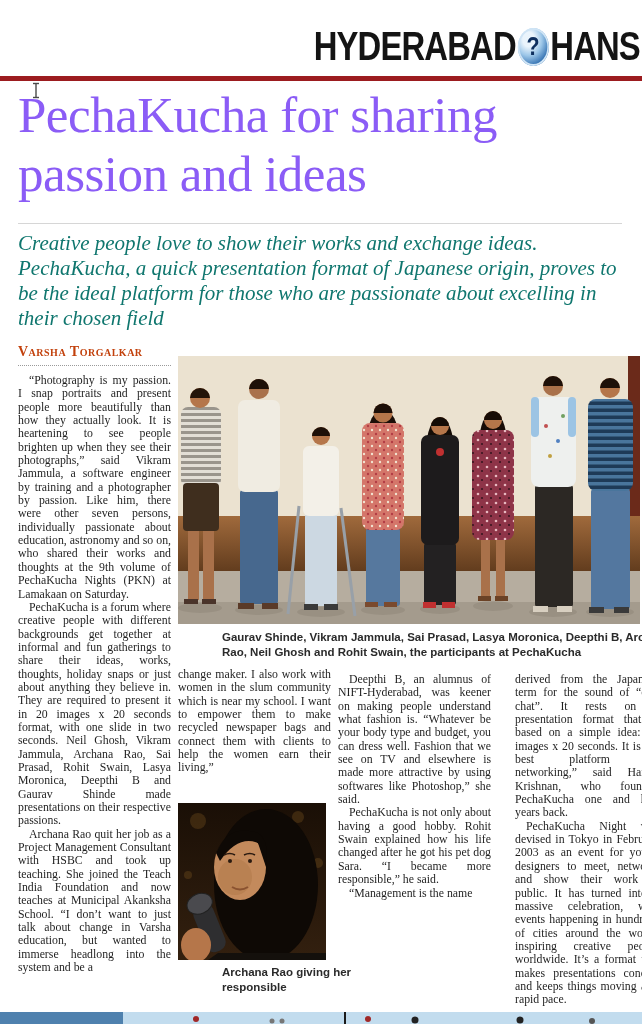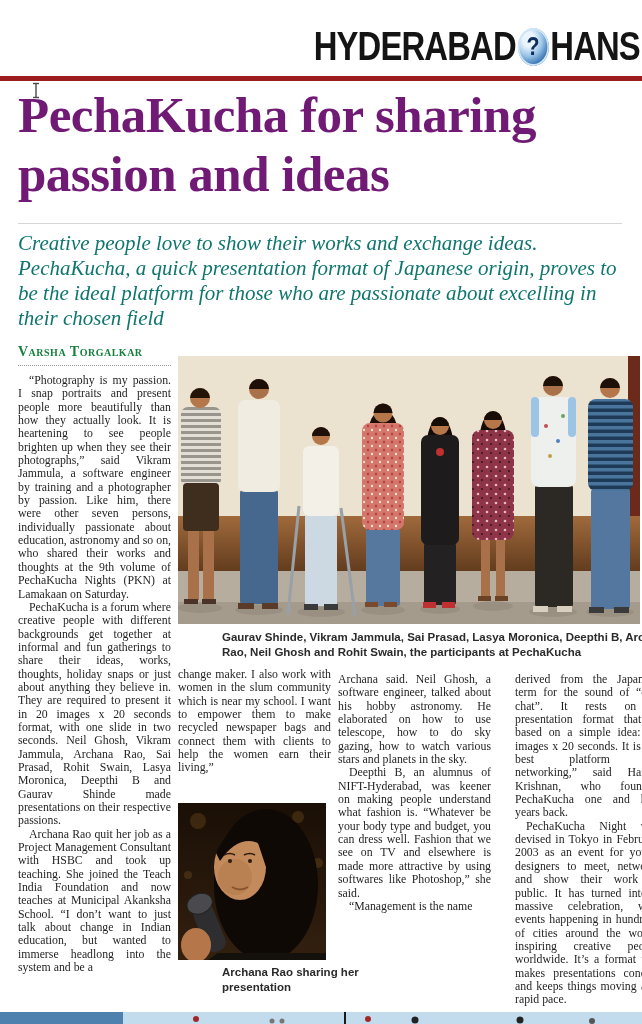--- a/index.html
+++ b/index.html
@@ -20,30 +20,30 @@
     display:flex;align-items:center;justify-content:center;
     color:#0e2f5e;font-size:26px;font-weight:800;letter-spacing:0;
     box-shadow:inset 0 0 0 2px #cfe4f5;
   }
   .mast-rule{position:absolute;top:76px;left:0;width:642px;height:5px;background:#9c1c1f;}
   
   .cursor{position:absolute;left:30px;top:82px;width:12px;height:17px;}
   
   .headline{
     position:absolute;left:18px;top:86px;width:575px;
-    font-size:51px;line-height:59px;font-weight:700;color:#701a75;letter-spacing:-.5px;
+    font-size:51px;line-height:59px;font-weight:400;color:#8b5cf6;letter-spacing:-.5px;
   }
   .head-rule{position:absolute;left:18px;top:223px;width:604px;height:1px;background:#d6d6d6;}
   .standfirst{
     position:absolute;left:18px;top:231px;width:600px;
     font-style:italic;font-size:21px;line-height:25px;color:#0f766e;
   }
   .byline{
     position:absolute;left:18px;top:344px;width:153px;
-    font-variant:small-caps;font-weight:700;font-size:14px;letter-spacing:.5px;color:#15803d;
+    font-variant:small-caps;font-weight:700;font-size:14px;letter-spacing:.5px;color:#c2410c;
     border-bottom:1px dotted #9a9a9a;padding-bottom:5px;
   }
   
   .col{
     position:absolute;font-size:11.8px;line-height:13.35px;text-align:justify;
     color:#1f1f1f;overflow:hidden;
   }
   .col p{margin:0;}
   .col p.ind{text-indent:11px;}
   .col1{left:18px;top:374px;width:153px;height:634px;}
@@ -82,21 +82,21 @@
 </div>
 
 <h1 class="headline" style="margin:0;">PechaKucha for sharing passion and ideas</h1>
 <div class="head-rule"></div>
 <div class="standfirst">Creative people love to show their works and exchange ideas. PechaKucha, a quick presentation format of Japanese origin, proves to be the ideal platform for those who are passionate about excelling in their chosen field</div>
 <div class="byline">Varsha Torgalkar</div>
 
 <div class="col col1">
   <p class="ind">“Photography is my passion. I snap portraits and present people more beautifully than how they actually look. It is heartening to see people brighten up when they see their photographs,” said Vikram Jammula, a software engineer by training and a photographer by passion. Like him, there were other seven persons, individually passionate about education, astronomy and so on, who shared their works and thoughts at the 9th volume of PechaKucha Nights (PKN) at Lamakaan on Saturday.</p>
   <p class="ind">PechaKucha is a forum where creative people with different backgrounds get together at informal and fun gatherings to share their ideas, works, thoughts, holiday snaps or just about anything they believe in. They are required to present it in 20 images x 20 seconds format, with one slide in two seconds. Neil Ghosh, Vikram Jammula, Archana Rao, Sai Prasad, Rohit Swain, Lasya Moronica, Deepthi B and Gaurav Shinde made presentations on their respective passions.</p>
-  <p class="ind">Archana Rao quit her job as a Project Management Consultant with HSBC and took up teaching. She joined the Teach India Foundation and now teaches at Municipal Akanksha School. “I don’t want to just talk about change in Indian education, but wanted to immerse headlong into the system and be a</p>
+  <p class="ind">Archana Rao quit her job as a Project Management Consultant with HSBC and took up teaching. She joined the Teach India Foundation and now teaches at Municipal Akanksha School. “I don’t want to just talk about change in Varsha education, but wanted to immerse headlong into the system and be a</p>
 </div>
 
 <div class="main-photo">
   <svg width="462" height="268" viewBox="0 0 462 268">
     <defs>
       <linearGradient id="band" x1="0" y1="0" x2="0" y2="1">
         <stop offset="0" stop-color="#a06a3c"></stop>
           <stop offset="1" stop-color="#5f3a1c"></stop>
       </linearGradient>
       <pattern id="stripeGrey" width="6" height="6" patternUnits="userSpaceOnUse">
@@ -256,25 +256,25 @@
     <path d="M66 52 q6 -3 11 0" stroke="#2a1a10" stroke-width="1.5" fill="none"></path>
     <path d="M54 84 q8 5 16 0" stroke="#8a5230" stroke-width="2" fill="none"></path>
     <g transform="rotate(-22 30 120)">
       <rect x="19" y="100" width="21" height="50" rx="9" fill="#2e2e30"></rect>
       <ellipse cx="29.5" cy="99" rx="13" ry="10" fill="#4a4a4e"></ellipse>
       <ellipse cx="29.5" cy="99" rx="13" ry="10" fill="none" stroke="#222" stroke-width="1"></ellipse>
     </g>
     <ellipse cx="18" cy="142" rx="15" ry="17" fill="#b5764a"></ellipse>
   </svg>
 </div>
-<div class="caption cap-2">Archana Rao sharing her presentation</div>
+<div class="caption cap-2">Archana Rao giving her responsible</div>
 
 <div class="col col3">
-  <p>Archana said. Neil Ghosh, a software engineer, talked about his hobby astronomy. He elaborated on how to use telescope, how to do sky gazing, how to watch various stars and planets in the sky.</p>
   <p class="ind">Deepthi B, an alumnus of NIFT-Hyderabad, was keener on making people understand what fashion is. “Whatever be your body type and budget, you can dress well. Fashion that we see on TV and elsewhere is made more attractive by using softwares like Photoshop,” she said.</p>
+  <p class="ind">PechaKucha is not only about having a good hobby. Rohit Swain explained how his life changed after he got his pet dog Sara. “I became more responsible,” he said.</p>
   <p class="ind">“Management is the name</p>
 </div>
 
 <div class="col col4">
   <p>derived from the Japanese term for the sound of “chit chat”. It rests on a presentation format that is based on a simple idea: 20 images x 20 seconds. It is the best platform for networking,” said Harish Krishnan, who founded PechaKucha one and half years back.</p>
   <p class="ind">PechaKucha Night was devised in Tokyo in February 2003 as an event for young designers to meet, network, and show their work in public. It has turned into a massive celebration, with events happening in hundreds of cities around the world, inspiring creative people worldwide. It’s a format that makes presentations concise and keeps things moving at a rapid pace.</p>
 </div>
 
 <div class="bottom-strip">
   <div class="dark"></div>

